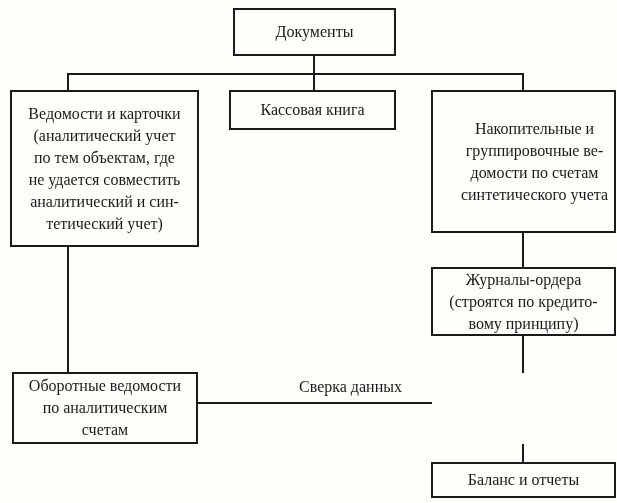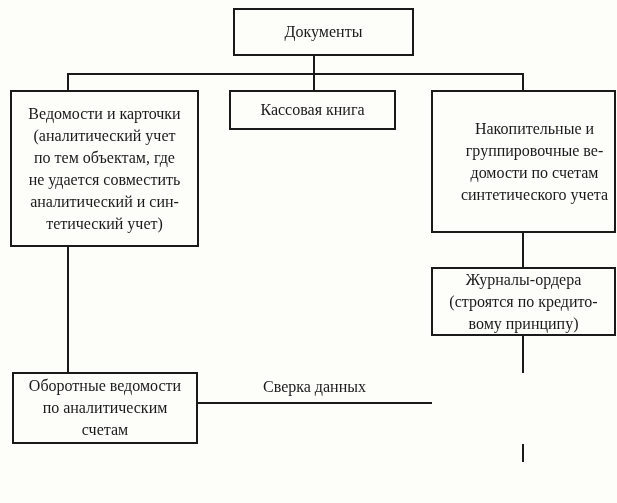--- a/index.html
+++ b/index.html
@@ -37,40 +37,40 @@
     background: var(--line-color, #1a1a1a);
   }
   .edge-label {
     position: absolute;
     text-align: center;
     font-size: 16px;
     line-height: 20px;
   }
 
   
-  #n-documents      { left: 233px; top: 8px;   width: 181px; height: 48px; }
+  #n-documents      { left: 233px; top: 8px;   width: 163px; height: 48px; }
   #n-statements     { left: 10px;  top: 90px;  width: 189px; height: 157px; }
   #n-cashbook       { left: 229px; top: 90px;  width: 167px; height: 40px; }
   #n-accumulative   { left: 431px; top: 90px;  width: 185px; height: 143px; padding-left: 25px; }
   #n-journals       { left: 431px; top: 267px; width: 185px; height: 69px; }
   #n-turnover       { left: 12px;  top: 372px; width: 186px; height: 72px; }
   #n-ledger         { left: 431px; top: 373px; width: 185px; height: 73px; }
   #n-balance        { left: 431px; top: 462px; width: 185px; height: 36px; }
 
   
   #c-doc-stub     { left: 313px; top: 56px;  width: 2px;   height: 34px; }
   #c-bus          { left: 67px;  top: 73px;  width: 457px; height: 2px; }
   #c-drop-left    { left: 67px;  top: 73px;  width: 2px;   height: 17px; }
   #c-drop-right   { left: 522px; top: 73px;  width: 2px;   height: 17px; }
   #c-left-column  { left: 67px;  top: 230px; width: 2px;   height: 142px; }
   #c-right-1      { left: 522px; top: 232px; width: 2px;   height: 35px; }
   #c-right-2      { left: 522px; top: 335px; width: 2px;   height: 38px; }
   #c-right-3      { left: 522px; top: 444px; width: 2px;   height: 18px; }
   #c-reconcile    { left: 197px; top: 402px; width: 235px; height: 2px; }
-  #l-reconcile    { left: 197px; top: 377px; width: 235px; }
+  #l-reconcile    { left: 197px; top: 377px; width: 235px; padding-left: 36px; }
 </style>
 </head>
 <body>
 
 <div class="canvas">
 
   <div class="line" id="c-doc-stub"></div>
   <div class="line" id="c-bus"></div>
   <div class="line" id="c-drop-left"></div>
   <div class="line" id="c-drop-right"></div>
@@ -112,14 +112,17 @@
 вому принципу)</span>
   </div>
 
   <div class="node" id="n-turnover">
     <span class="node-label">Оборотные ведомости
 по аналитическим
 счетам</span>
   </div>
 
 
+  <div class="node" id="n-balance">
+    <span class="node-label">Баланс и отчеты</span>
+  </div>
 
 </div>
 
 </body></html>

